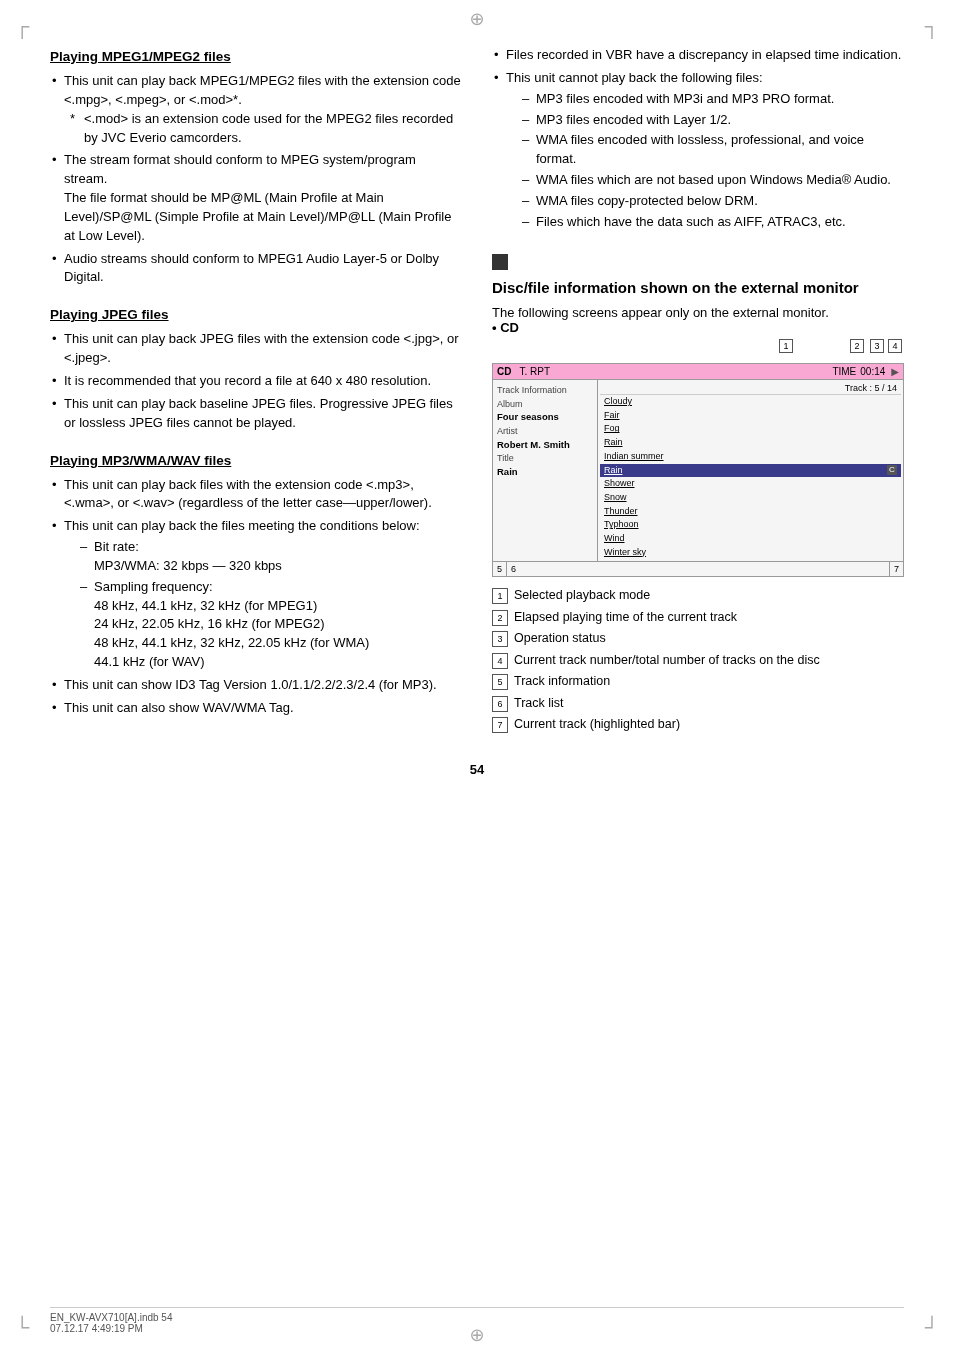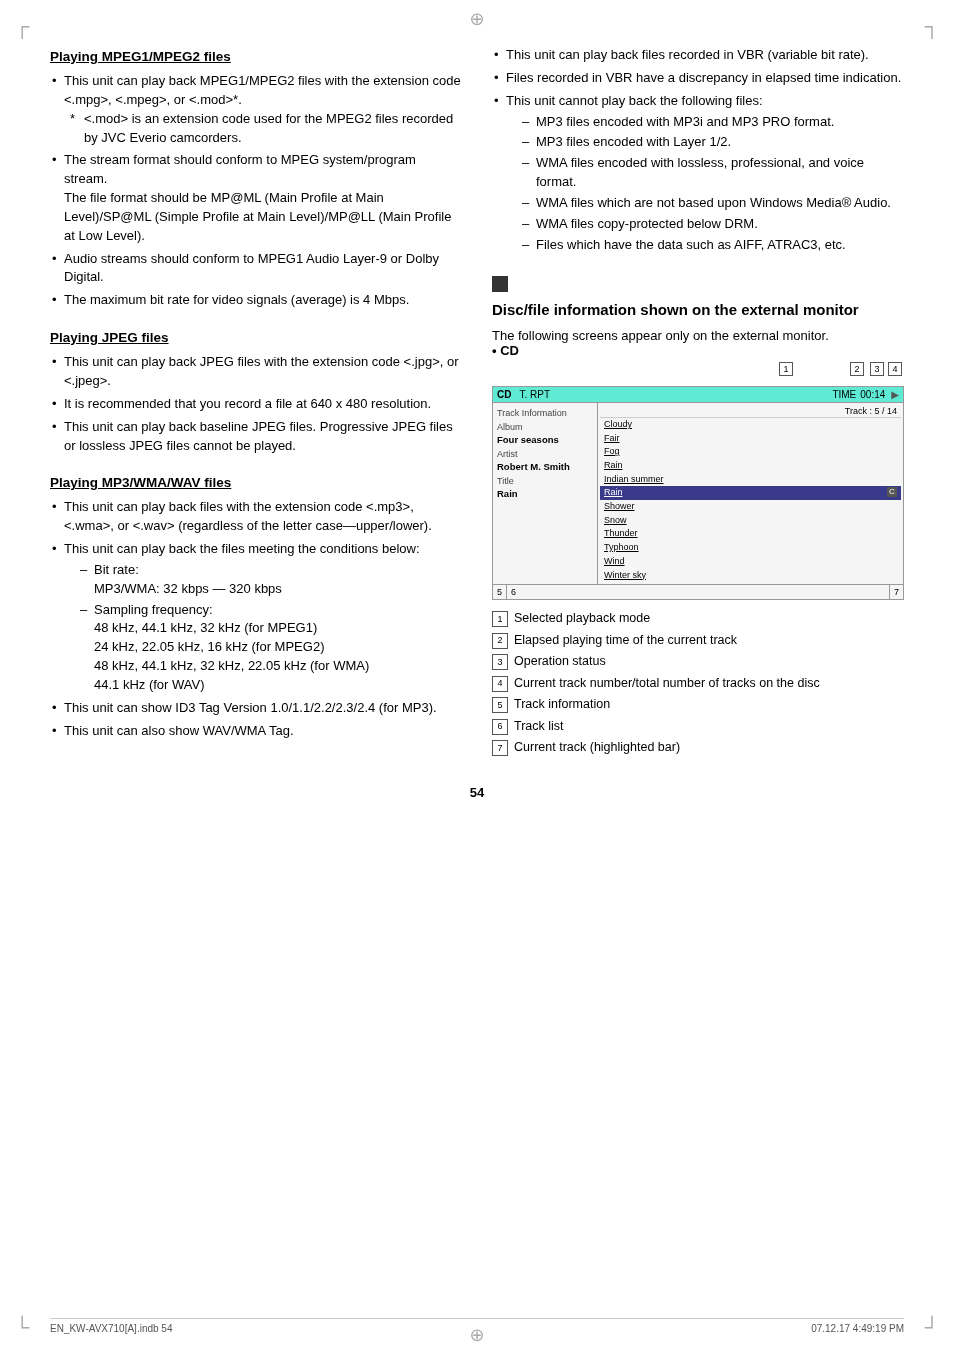--- a/index.html
+++ b/index.html
@@ -118,21 +118,21 @@
       width: 100%;
       font-size: 10px;
       position: relative;
       background: #f5f5f5;
     }
 
     .cd-top-bar {
       display: flex;
       align-items: center;
       border-bottom: 1px solid #999;
-      background: #5eead4;
+      background: #f9a8d4;
       padding: 2px 4px;
       position: relative;
     }
     .cd-label {
       font-weight: bold;
       font-size: 10px;
       margin-right: 8px;
     }
     .cd-trpt {
       font-size: 10px;
@@ -262,20 +262,21 @@
       position: absolute;
       bottom: 20px;
       left: 50px;
       right: 50px;
       display: flex;
       justify-content: space-between;
       font-size: 10px;
       color: #555;
       border-top: 1px solid #ccc;
       padding-top: 4px;
+      flex-direction: column;
     }
 
     
     .corner-deco {
       position: absolute;
       font-size: 20px;
       color: #aaa;
     }
     .corner-tl { top: 15px; left: 15px; }
     .corner-tr { top: 15px; right: 15px; }
@@ -325,24 +326,21 @@
       <ul class="bullet-list">
         <li>
           This unit can play back MPEG1/MPEG2 files with the extension code &lt;.mpg&gt;, &lt;.mpeg&gt;, or &lt;.mod&gt;*.
           <div class="indent-star">&lt;.mod&gt; is an extension code used for the MPEG2 files recorded by JVC Everio camcorders.</div>
         </li>
         <li>
           The stream format should conform to MPEG system/program stream.<br>
           The file format should be MP@ML (Main Profile at Main Level)/SP@ML (Simple Profile at Main Level)/MP@LL (Main Profile at Low Level).
         </li>
         <li>
-          Audio streams should conform to MPEG1 Audio Layer-9 or Dolby Digital.
-        </li>
-        <li>
-          The maximum bit rate for video signals (average) is 4 Mbps.
+          Audio streams should conform to MPEG1 Audio Layer-5 or Dolby Digital.
         </li>
       </ul>
 
       <div class="section-title">Playing JPEG files</div>
       <ul class="bullet-list">
         <li>
           This unit can play back JPEG files with the extension code &lt;.jpg&gt;, or &lt;.jpeg&gt;.
         </li>
         <li>
           It is recommended that you record a file at 640 x 480 resolution.
@@ -376,23 +374,20 @@
           This unit can also show WAV/WMA Tag.
         </li>
       </ul>
 
     </div>
 
     <div class="right-col">
 
       <div class="vbr-section">
         <ul class="bullet-list">
-          <li>
-            This unit can play back files recorded in VBR (variable bit rate).
-          </li>
           <li>
             Files recorded in VBR have a discrepancy in elapsed time indication.
           </li>
           <li>
             This unit cannot play back the following files:
             <ul class="dash-list">
               <li>MP3 files encoded with MP3i and MP3 PRO format.</li>
               <li>MP3 files encoded with Layer 1/2.</li>
               <li>WMA files encoded with lossless, professional, and voice format.</li>
               <li>WMA files which are not based upon Windows Media® Audio.</li>

